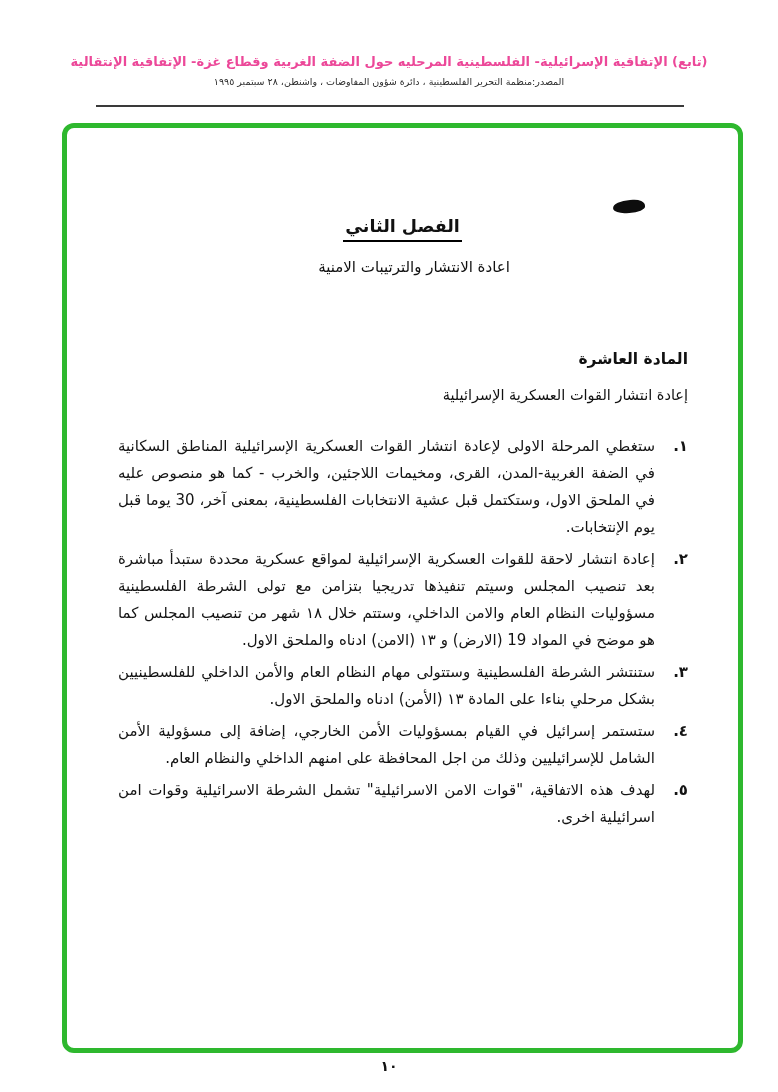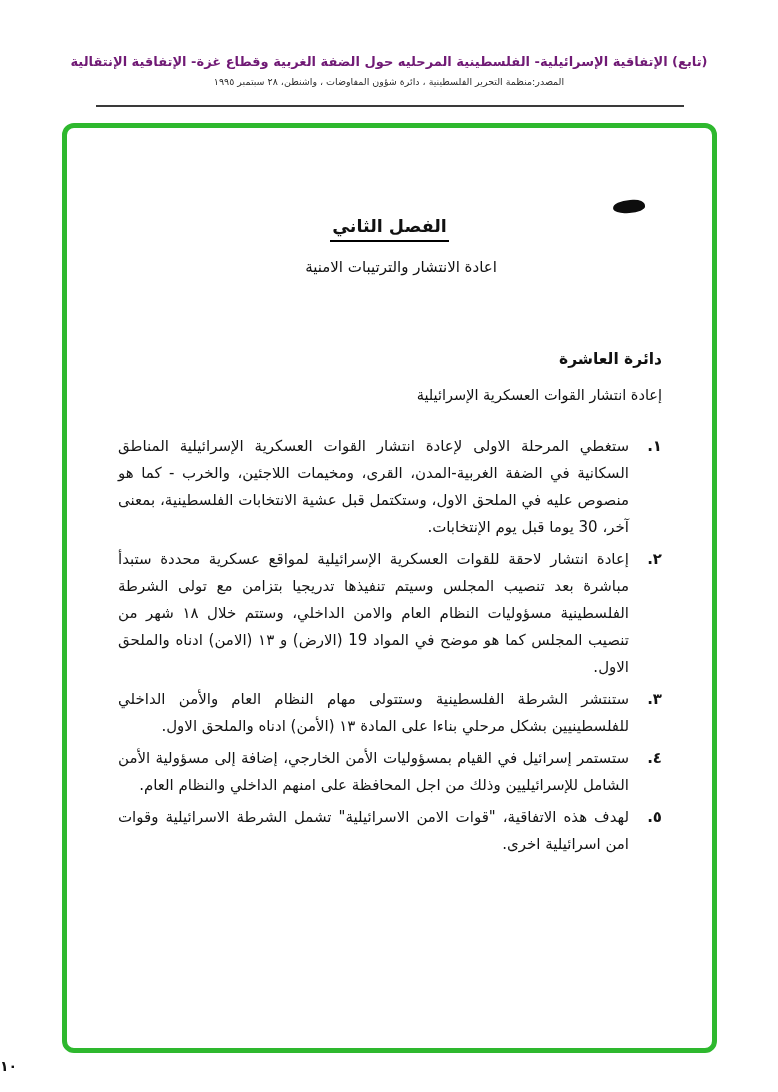--- a/index.html
+++ b/index.html
@@ -19,21 +19,21 @@
     top: 54px;
     left: 0;
     width: 100%;
     text-align: center;
     direction: rtl;
   }
   .doc-header .line1 {
     font-size: 13px;
     font-weight: bold;
     letter-spacing: 0;
-    color: #701a75;
+    color: #ec4899;
   }
   .doc-header .line2 {
     font-size: 9.5px;
     font-weight: normal;
     margin-top: 7px;
     color: #2b2b2b;
   }
   .header-rule {
     position: absolute;
     top: 105px;
@@ -46,20 +46,21 @@
   
   .content-frame {
     position: absolute;
     left: 62px;
     top: 123px;
     width: 645px;
     height: 920px;
     border: 5px solid #2eb82e;
     border-radius: 12px;
     background: #ffffff;
+    padding-left: 26px;
   }
   .frame-inner {
     position: absolute;
     inset: 0;
     direction: rtl;
   }
 
   
   .ink-smudge {
     position: absolute;
@@ -133,21 +134,21 @@
     top: 0;
     font-weight: bold;
   }
 
   
   .page-number {
     position: absolute;
     top: 1058px;
     left: 0;
     width: 100%;
-    text-align: left;
+    text-align: center;
     font-size: 14px;
     font-weight: bold;
     direction: rtl;
   }
 </style>
 </head>
 <body>
 
 <div class="doc-header">
   <div class="line1">(تابع) الإتفاقية الإسرائيلية- الفلسطينية المرحليه حول الضفة الغربية وقطاع غزة- الإتفاقية الإنتقالية</div>
@@ -159,21 +160,21 @@
   <div class="frame-inner">
 
     <div class="ink-smudge"></div>
 
     <div class="chapter">
       <div class="chapter-title">الفصل الثاني</div>
       <div class="chapter-subtitle">اعادة الانتشار والترتيبات الامنية</div>
     </div>
 
     <div class="article-heading">
-      <div class="article-title">دائرة العاشرة</div>
+      <div class="article-title">المادة العاشرة</div>
       <div class="article-subtitle">إعادة انتشار القوات العسكرية الإسرائيلية</div>
     </div>
 
     <div class="body-list">
       <div class="body-item">
         <span class="item-number">١.</span>
         <span class="item-text">ستغطي المرحلة الاولى لإعادة انتشار القوات العسكرية الإسرائيلية المناطق السكانية في الضفة الغربية-المدن، القرى، ومخيمات اللاجئين، والخرب - كما هو منصوص عليه في الملحق الاول، وستكتمل قبل عشية الانتخابات الفلسطينية، بمعنى آخر، 30 يوما قبل يوم الإنتخابات.</span>
       </div>
       <div class="body-item">
         <span class="item-number">٢.</span>

